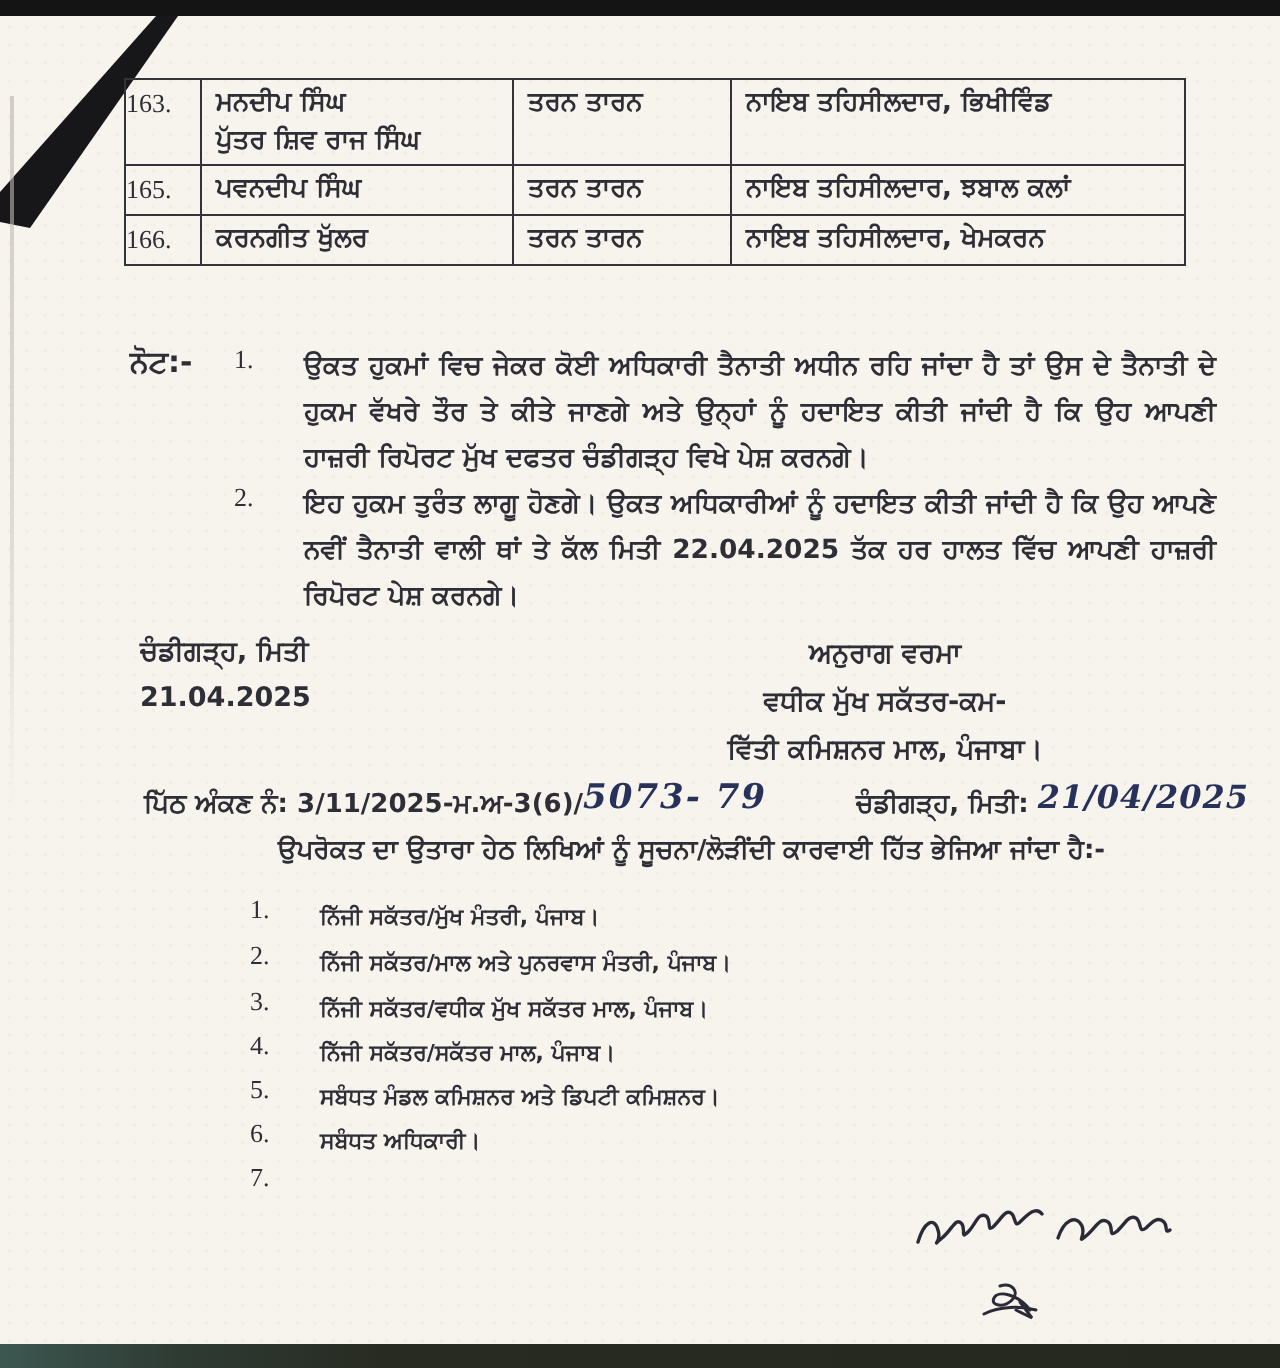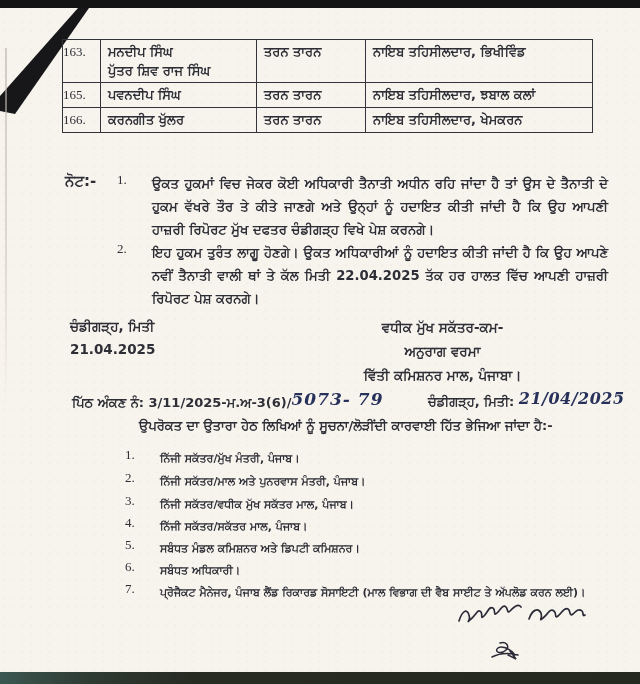--- a/index.html
+++ b/index.html
@@ -131,22 +131,22 @@
   <div class="notes-label">ਨੋਟ:-</div>
   <div class="note-num n1">1.</div>
   <div class="note-body n1">ਉਕਤ ਹੁਕਮਾਂ ਵਿਚ ਜੇਕਰ ਕੋਈ ਅਧਿਕਾਰੀ ਤੈਨਾਤੀ ਅਧੀਨ ਰਹਿ ਜਾਂਦਾ ਹੈ ਤਾਂ ਉਸ ਦੇ ਤੈਨਾਤੀ ਦੇ ਹੁਕਮ ਵੱਖਰੇ ਤੌਰ ਤੇ ਕੀਤੇ ਜਾਣਗੇ ਅਤੇ ਉਨ੍ਹਾਂ ਨੂੰ ਹਦਾਇਤ ਕੀਤੀ ਜਾਂਦੀ ਹੈ ਕਿ ਉਹ ਆਪਣੀ ਹਾਜ਼ਰੀ ਰਿਪੋਰਟ ਮੁੱਖ ਦਫਤਰ ਚੰਡੀਗੜ੍ਹ ਵਿਖੇ ਪੇਸ਼ ਕਰਨਗੇ।</div>
   <div class="note-num n2">2.</div>
   <div class="note-body n2">ਇਹ ਹੁਕਮ ਤੁਰੰਤ ਲਾਗੂ ਹੋਣਗੇ। ਉਕਤ ਅਧਿਕਾਰੀਆਂ ਨੂੰ ਹਦਾਇਤ ਕੀਤੀ ਜਾਂਦੀ ਹੈ ਕਿ ਉਹ ਆਪਣੇ ਨਵੀਂ ਤੈਨਾਤੀ ਵਾਲੀ ਥਾਂ ਤੇ ਕੱਲ ਮਿਤੀ 22.04.2025 ਤੱਕ ਹਰ ਹਾਲਤ ਵਿੱਚ ਆਪਣੀ ਹਾਜ਼ਰੀ ਰਿਪੋਰਟ ਪੇਸ਼ ਕਰਨਗੇ।</div>
 
   <div class="place-label">ਚੰਡੀਗੜ੍ਹ, ਮਿਤੀ</div>
   <div class="issue-date">21.04.2025</div>
 
   <div class="signatory">
+    <div>ਅਨੁਰਾਗ ਵਰਮਾ</div>
     <div>ਵਧੀਕ ਮੁੱਖ ਸਕੱਤਰ-ਕਮ-</div>
-    <div>ਅਨੁਰਾਗ ਵਰਮਾ</div>
     <div>ਵਿੱਤੀ ਕਮਿਸ਼ਨਰ ਮਾਲ, ਪੰਜਾਬਾ।</div>
   </div>
 
   <div class="endorse-left"><span>ਪਿੱਠ ਅੰਕਣ ਨੰ: 3/11/2025-ਮ.ਅ-3(6)/</span><span class="handwriting hw-ref">5073- 79</span></div>
   <div class="endorse-right"><span>ਚੰਡੀਗੜ੍ਹ, ਮਿਤੀ:</span>
       <span class="handwriting hw-date">21/04/2025</span></div>
 
   <div class="copy-intro">ਉਪਰੋਕਤ ਦਾ ਉਤਾਰਾ ਹੇਠ ਲਿਖਿਆਂ ਨੂੰ ਸੂਚਨਾ/ਲੋੜੀਂਦੀ ਕਾਰਵਾਈ ਹਿੱਤ ਭੇਜਿਆ ਜਾਂਦਾ ਹੈ:-</div>
 
   <div class="copy-item-num" style="top:447px">1.</div>
@@ -155,21 +155,20 @@
   <div class="copy-item-text" style="top:470px">ਨਿੱਜੀ ਸਕੱਤਰ/ਮਾਲ ਅਤੇ ਪੁਨਰਵਾਸ ਮੰਤਰੀ, ਪੰਜਾਬ।</div>
   <div class="copy-item-num" style="top:493px">3.</div>
   <div class="copy-item-text" style="top:493px">ਨਿੱਜੀ ਸਕੱਤਰ/ਵਧੀਕ ਮੁੱਖ ਸਕੱਤਰ ਮਾਲ, ਪੰਜਾਬ।</div>
   <div class="copy-item-num" style="top:515px">4.</div>
   <div class="copy-item-text" style="top:515px">ਨਿੱਜੀ ਸਕੱਤਰ/ਸਕੱਤਰ ਮਾਲ, ਪੰਜਾਬ।</div>
   <div class="copy-item-num" style="top:537px">5.</div>
   <div class="copy-item-text" style="top:537px">ਸਬੰਧਤ ਮੰਡਲ ਕਮਿਸ਼ਨਰ ਅਤੇ ਡਿਪਟੀ ਕਮਿਸ਼ਨਰ।</div>
   <div class="copy-item-num" style="top:559px">6.</div>
   <div class="copy-item-text" style="top:559px">ਸਬੰਧਤ ਅਧਿਕਾਰੀ।</div>
   <div class="copy-item-num" style="top:581px">7.</div>
-  <div class="copy-item-text" style="top:581px">ਪ੍ਰੋਜੈਕਟ ਮੈਨੇਜਰ, ਪੰਜਾਬ ਲੈਂਡ ਰਿਕਾਰਡ ਸੋਸਾਇਟੀ (ਮਾਲ ਵਿਭਾਗ ਦੀ ਵੈਬ ਸਾਈਟ ਤੇ ਅੱਪਲੋਡ ਕਰਨ ਲਈ)।</div>
 
   <svg class="sig-scribble" width="135" height="26" viewBox="0 0 135 26">
     <path d="M4,18 c3,-10 8,-13 10,-6 c2,6 -4,9 2,4 c5,-4 7,-11 10,-7 c2,3 -1,8 3,4 c4,-4 5,-10 9,-8 c3,2 0,9 4,5 c4,-4 6,-9 9,-6 c2,2 1,7 4,4 c4,-4 8,-8 11,-4" fill="none" stroke="#2b2b38" stroke-width="1.7" stroke-linecap="round"></path>
     <path d="M74,16 c3,-9 9,-12 12,-6 c2,5 -3,9 2,5 c5,-4 7,-10 11,-7 c3,2 0,8 4,5 c4,-3 6,-9 10,-7 c3,2 1,8 5,5 c3,-3 6,-6 9,-3 c2,2 0,6 3,4" fill="none" stroke="#2b2b38" stroke-width="1.7" stroke-linecap="round"></path>
   </svg>
   <div class="sig-title">ਸੁਪਰਡੰਟ ਗ੍ਰੇਡ-1</div>
   <svg class="sig-flourish" width="36" height="22" viewBox="0 0 36 22">
     <path d="M14,2 c6,-2 10,3 6,7 c-4,4 -11,3 -9,-1 c2,-4 12,-2 18,6 M6,16 c8,-4 18,-4 26,-2 M24,10 l6,8 l-8,-4" fill="none" stroke="#2b2b38" stroke-width="1.5" stroke-linecap="round"></path>
   </svg>
 

